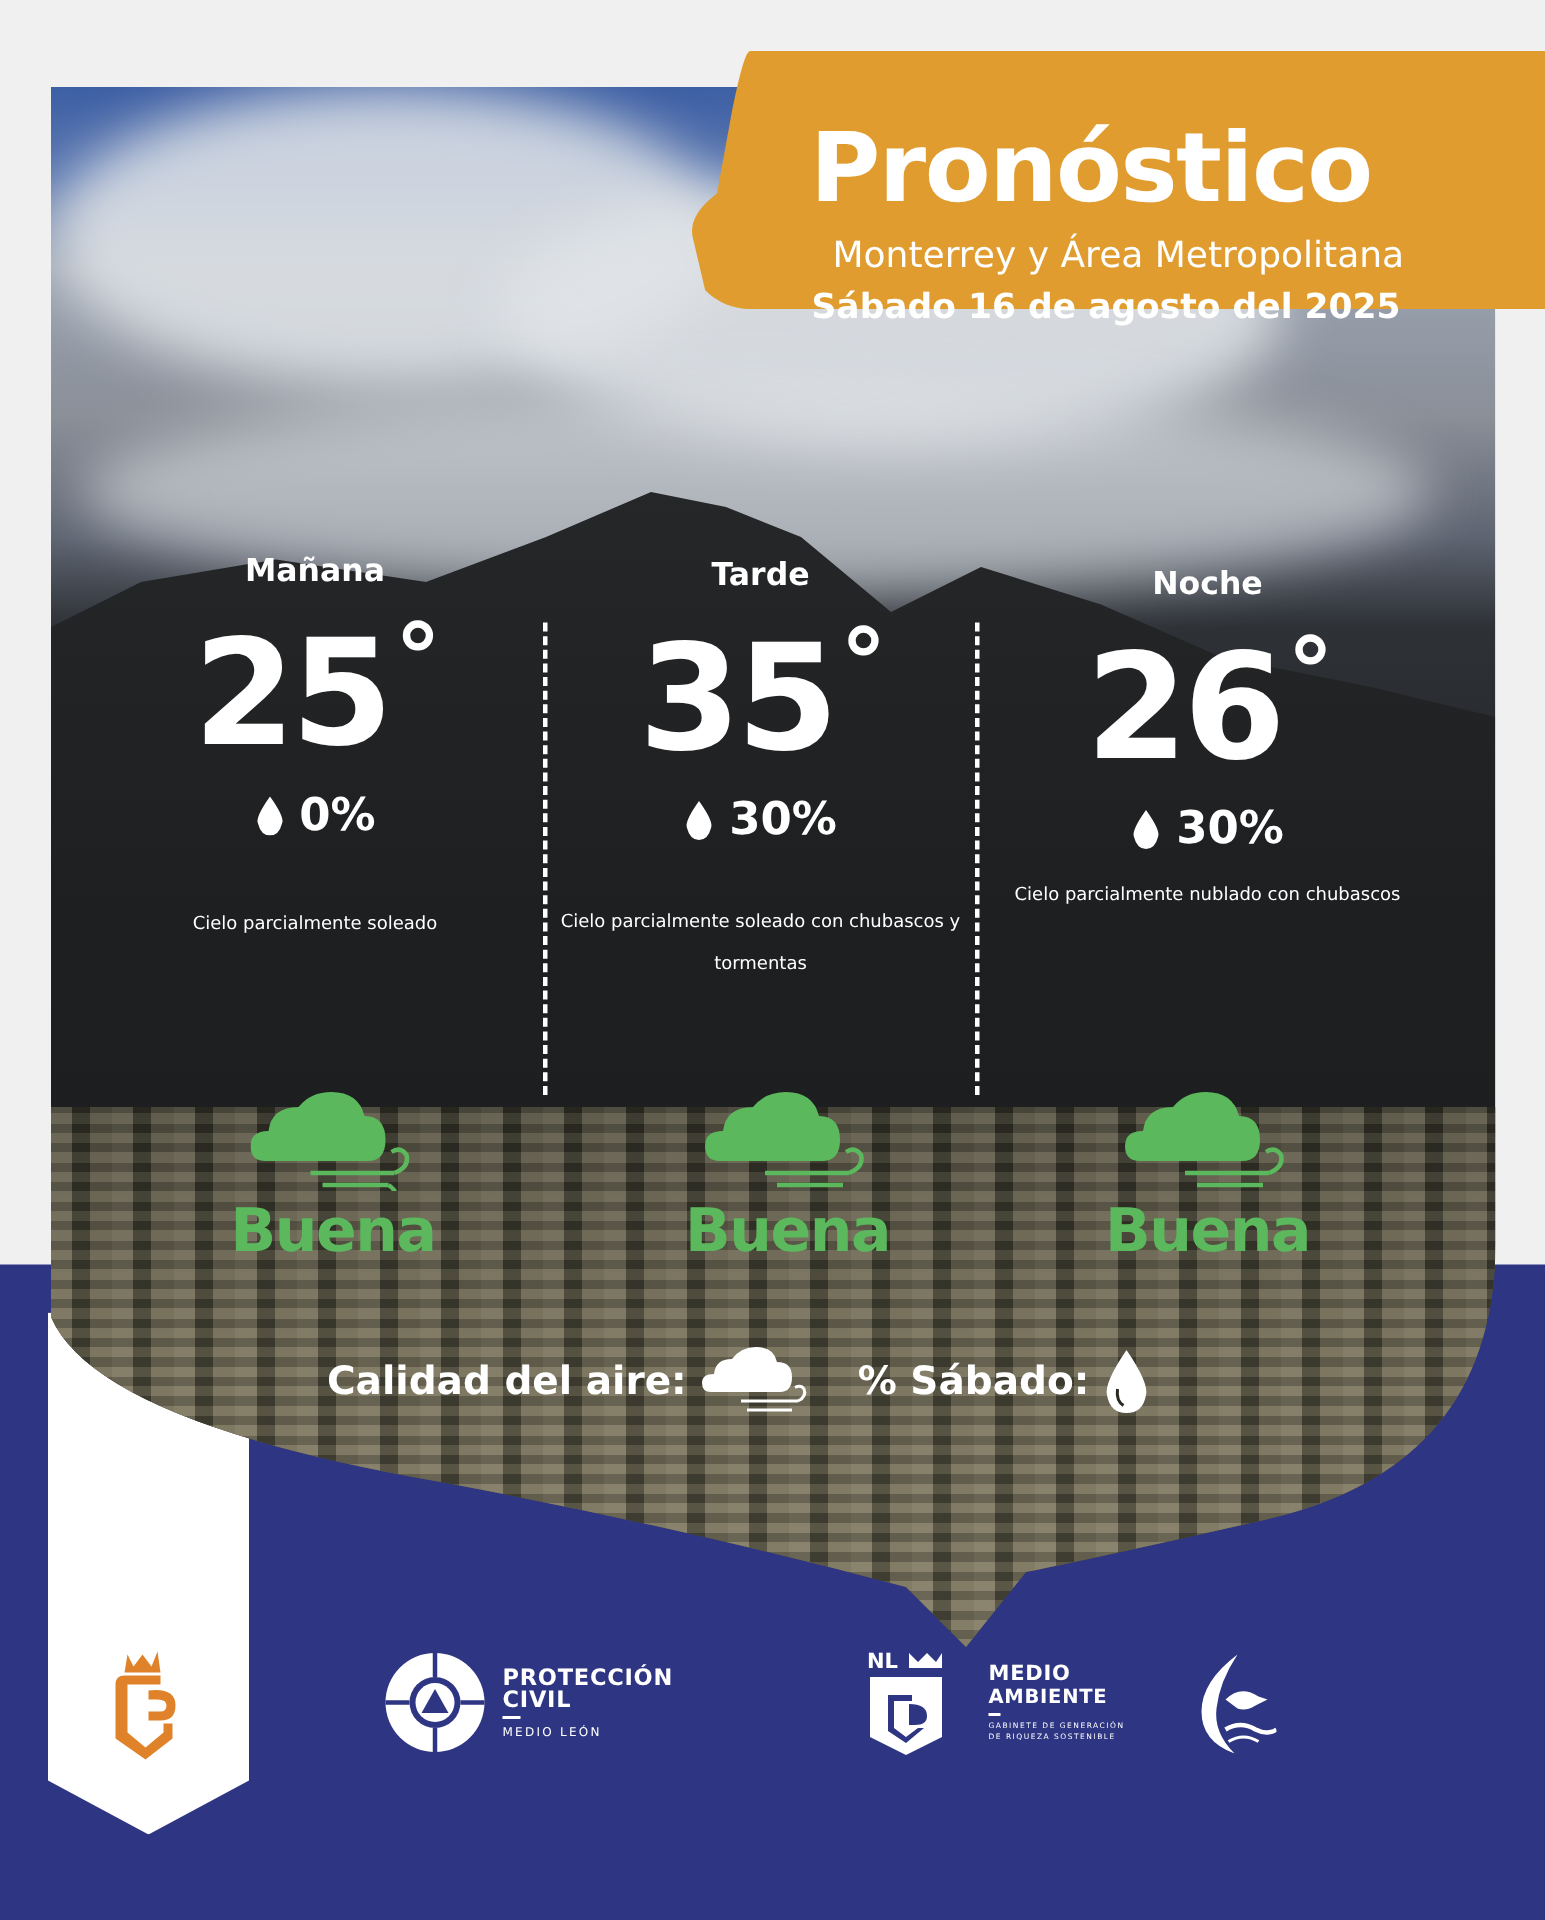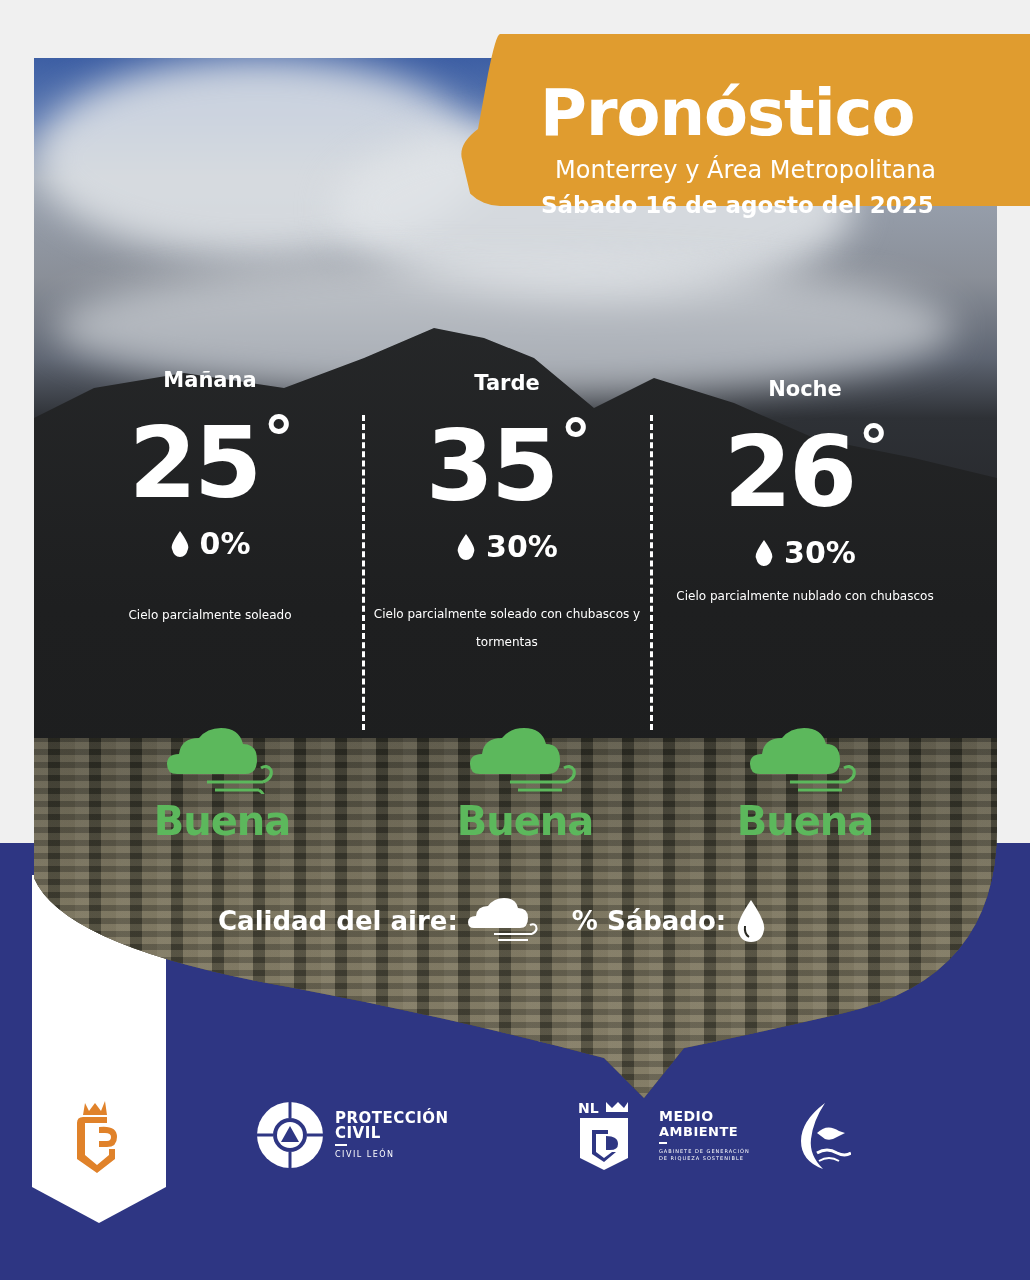--- a/index.html
+++ b/index.html
@@ -175,21 +175,21 @@
       <circle cx="35" cy="35" r="33" fill="#fff"></circle>
       <circle cx="35" cy="35" r="17" fill="#2e3683"></circle>
       <circle cx="35" cy="35" r="13" fill="#fff"></circle>
       <polygon points="35,26 44,42 26,42" fill="#2e3683"></polygon>
       <path d="M35 2 L35 18 M35 52 L35 68 M2 35 L18 35 M52 35 L68 35" stroke="#2e3683" stroke-width="3"></path>
     </svg>
     <div style="margin-left:10px;">
       <div class="name">PROTECCIÓN</div>
       <div class="name">CIVIL</div>
       <div style="width:12px;height:2px;background:#fff;margin-top:3px;"></div>
-      <div class="sub" style="margin-top:4px;">CIVIL LEÓN</div>
+      <div class="sub" style="margin-top:4px;">MEDIO LEÓN</div>
     </div>
   </div>
 
   <div class="logo" style="left:578px;top:5px;gap:23px;">
     <div style="position:relative;width:50px;height:70px;">
       <div style="font-weight:bold;font-size:14px;position:absolute;left:0;top:0;">NL</div>
       <svg width="50" height="70" viewBox="0 0 50 70" style="position:absolute;left:0;top:0;">
         <path d="M28 2 L34 8 L40 2 L46 8 L50 2 L50 12 L28 12 Z" fill="#fff"></path>
         <path d="M2 18 L50 18 L50 58 L26 70 L2 58 Z" fill="#fff"></path>
         <path d="M14 30 L30 30 L30 34 L18 34 L18 52 L26 58 L34 52 L38 52 L26 62 L14 54 Z" fill="#2e3683"></path>

